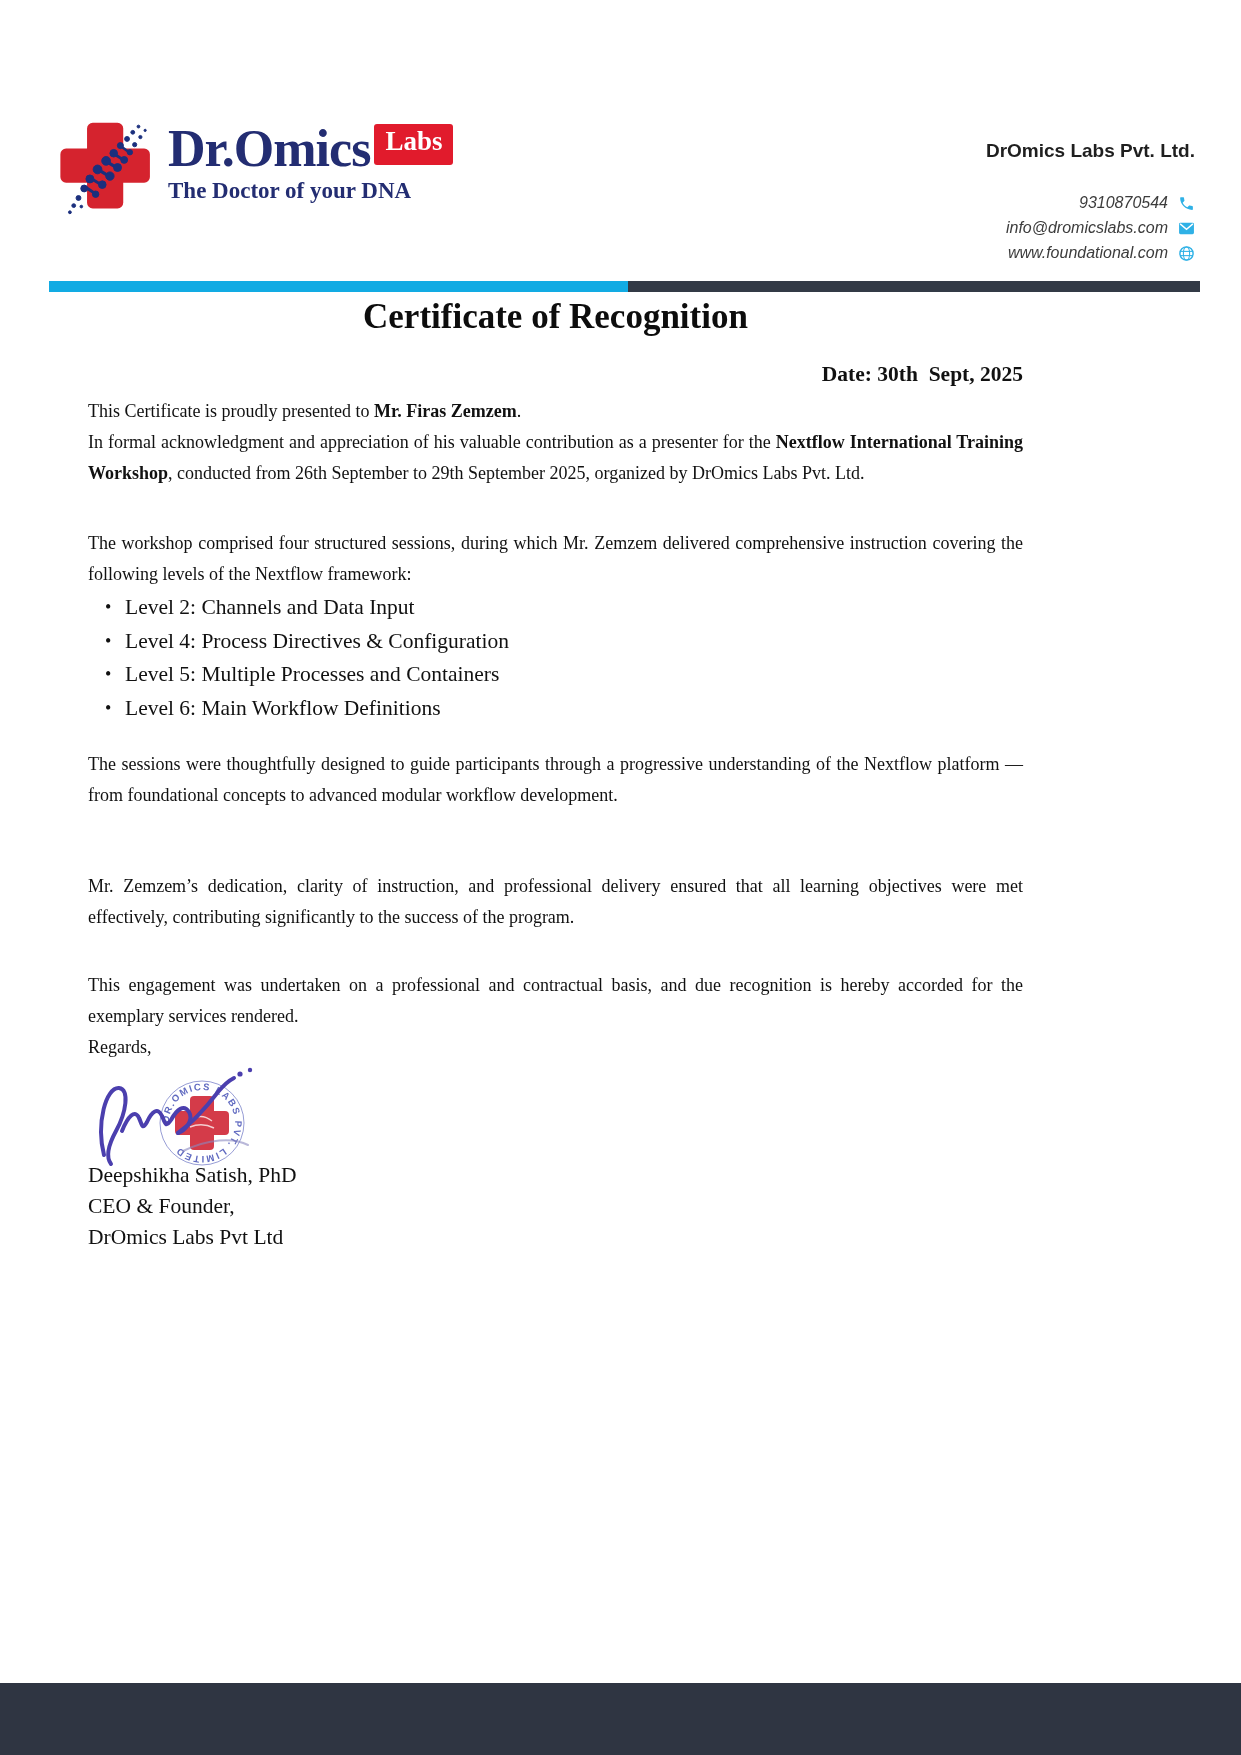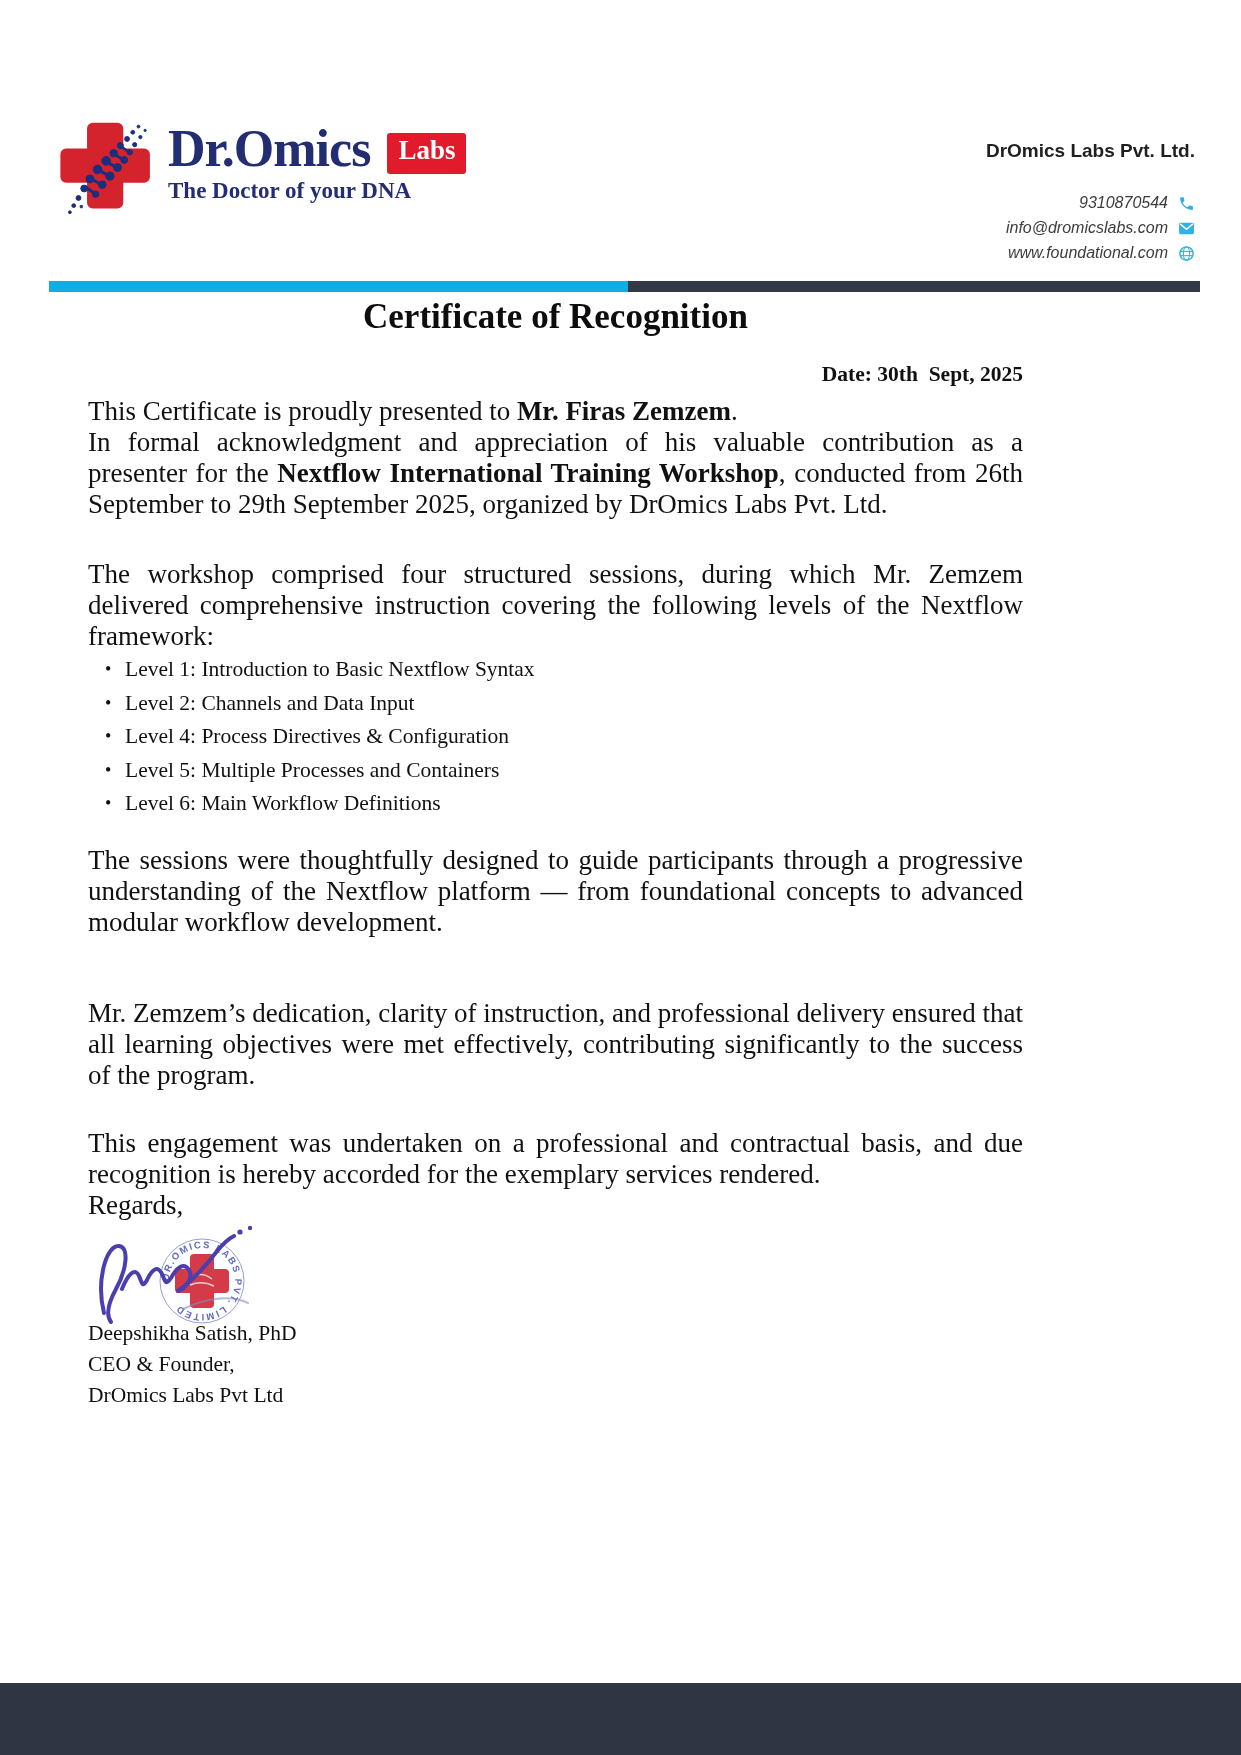--- a/index.html
+++ b/index.html
@@ -3,21 +3,21 @@
 <meta charset="utf-8">
 <style>
   html,body{margin:0;padding:0;background:#ffffff;}
   .page{position:relative;width:1241px;height:1755px;background:#ffffff;overflow:hidden;
         font-family:"Liberation Serif", serif;color:#111;}
 
   
   .logo{position:absolute;left:60px;top:118px;display:flex;align-items:flex-start;}
   .logo-mark{width:96px;height:100px;flex:0 0 auto;}
   .logo-text{margin-left:12px;padding-top:6px;}
-  .brand-row{display:flex;align-items:flex-end;gap:17px;}
+  .brand-row{display:flex;align-items:flex-start;gap:4px;}
   .brand{font-family:"Liberation Serif",serif;font-weight:bold;color:#232d72;
          font-size:52px;line-height:50px;letter-spacing:-1px;}
   .labs-badge{background:#e11b2c;color:#fff;font-family:"Liberation Serif",serif;
          font-weight:bold;font-size:27px;line-height:27px;padding:4px 11px 10px;border-radius:3px;}
   .tagline{color:#232d72;font-weight:bold;font-size:23px;margin-top:4px;}
 
   .company-name{position:absolute;right:46px;top:140px;font-family:"Liberation Sans",sans-serif;
          font-weight:bold;font-size:19px;color:#1f1f1f;text-align:right;}
   .contacts{position:absolute;right:46px;top:187px;font-family:"Liberation Sans",sans-serif;
          font-size:16px;color:#3c3c3c;}
@@ -25,21 +25,21 @@
   .contact-row svg{width:17px;height:17px;flex:0 0 auto;}
 
   .divider{position:absolute;left:49px;top:281px;width:1151px;height:11px;
          background:linear-gradient(to right,#12abe3 0,#12abe3 50.3%,#333a46 50.3%,#333a46 100%);}
 
   
   .content{position:absolute;left:88px;top:296px;width:935px;}
   h1{font-size:35px;line-height:42px;margin:0;text-align:center;font-weight:bold;color:#0d0d0d;}
   .date{margin-top:21px;line-height:30px;text-align:right;font-weight:bold;font-size:21.5px;
         white-space:pre-wrap;}
-  p{margin:0;font-size:27px;line-height:31px;}
+  p{margin:0;font-size:18px;line-height:31px;}
   .intro{margin-top:7px;}
   .para{text-align:justify;}
   .p2{margin-top:39px;}
   ul.levels{list-style:none;margin:1px 0 0 0;padding:0;font-size:21.5px;}
   ul.levels li{position:relative;padding-left:37px;line-height:33.5px;}
   ul.levels li::before{content:"•";position:absolute;left:17px;top:0;font-size:18px;}
   .p3{margin-top:24px;}
   .p4{margin-top:60px;}
   .p5{margin-top:37px;}
   .regards{}
@@ -132,21 +132,20 @@
     <h1>Certificate of Recognition</h1>
     <div class="date">Date: 30th  Sept, 2025</div>
 
     <p class="intro"><span>This Certificate is proudly presented to </span><b>Mr. Firas Zemzem</b><span>.</span></p>
 
     <p class="para"><span>In formal acknowledgment and appreciation of his valuable contribution as a presenter for the </span><b>Nextflow International Training Workshop</b><span>, conducted from 26th September to 29th September 2025, organized by DrOmics Labs Pvt. Ltd.</span></p>
 
     <p class="para p2">The workshop comprised four structured sessions, during which Mr. Zemzem delivered comprehensive instruction covering the following levels of the Nextflow framework:</p>
 
     <ul class="levels">
-      <li>Level 1: Introduction to Basic Nextflow Syntax</li>
       <li>Level 2: Channels and Data Input</li>
       <li>Level 4: Process Directives &amp; Configuration</li>
       <li>Level 5: Multiple Processes and Containers</li>
       <li>Level 6: Main Workflow Definitions</li>
     </ul>
 
     <p class="para p3">The sessions were thoughtfully designed to guide participants through a progressive understanding of the Nextflow platform — from foundational concepts to advanced modular workflow development.</p>
     <p class="para p4">Mr. Zemzem’s dedication, clarity of instruction, and professional delivery ensured that all learning objectives were met effectively, contributing significantly to the success of the program.</p>
     <p class="para p5">This engagement was undertaken on a professional and contractual basis, and due recognition is hereby accorded for the exemplary services rendered.</p>
     <p class="regards">Regards,</p>

